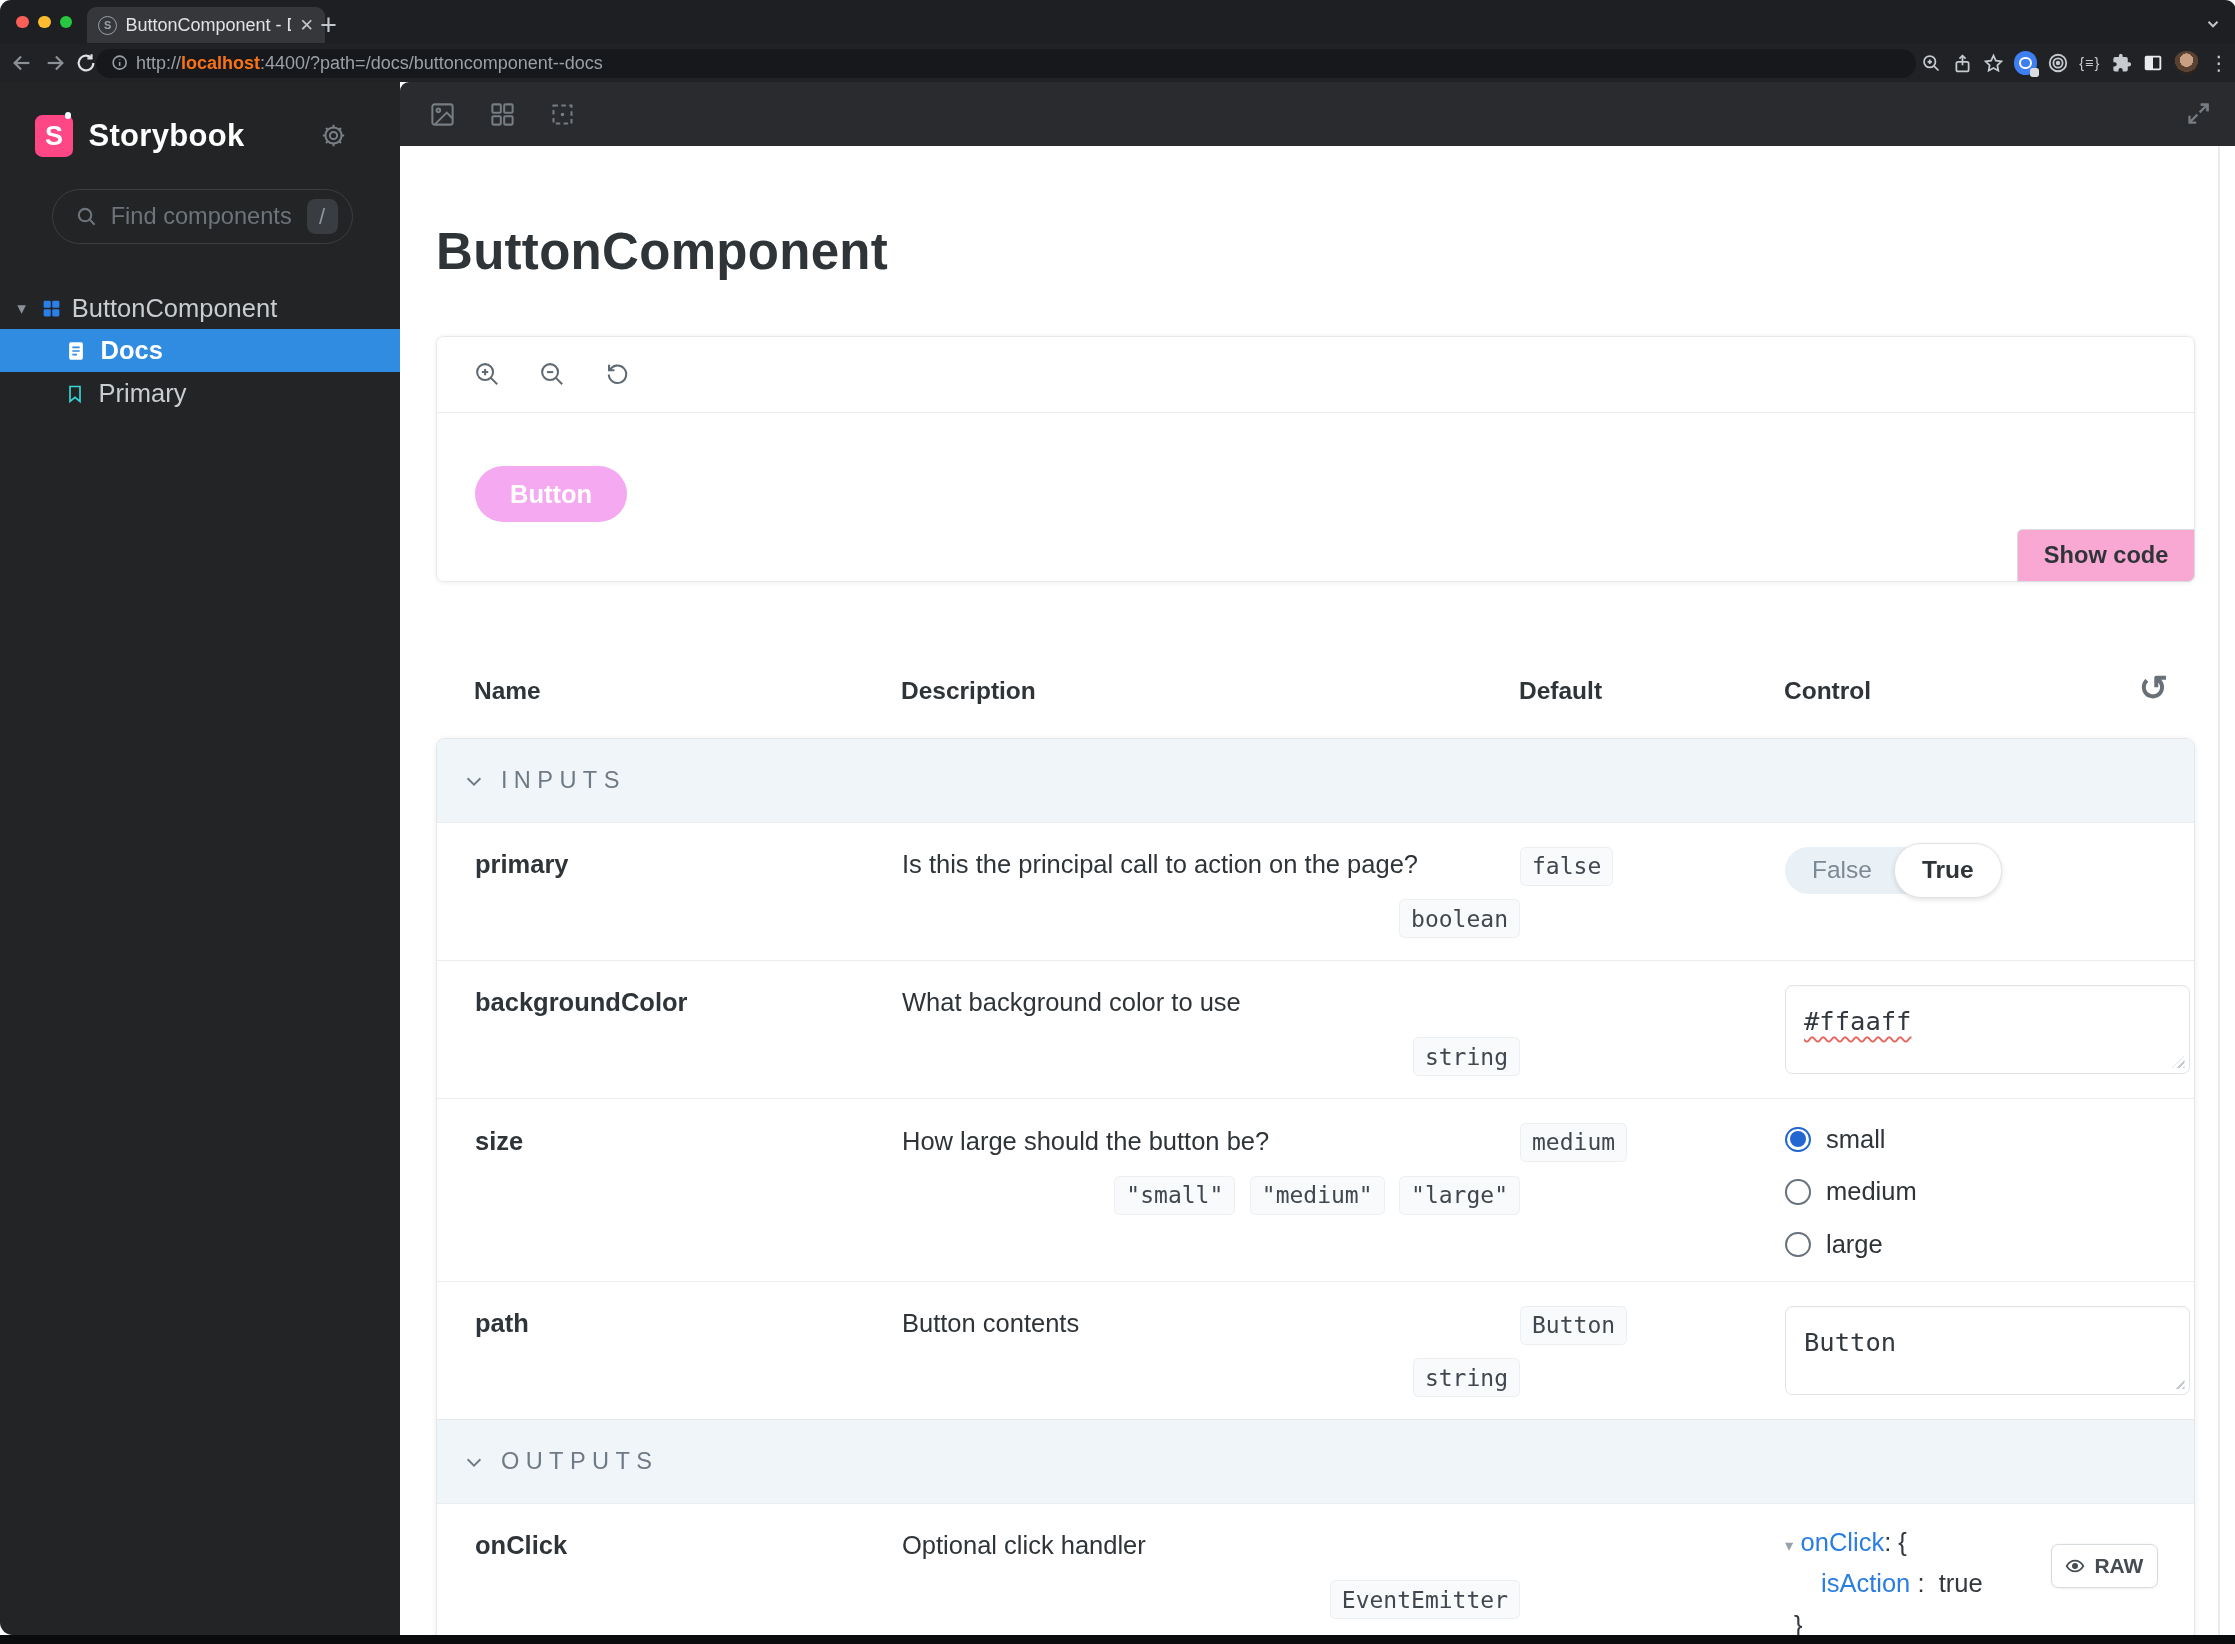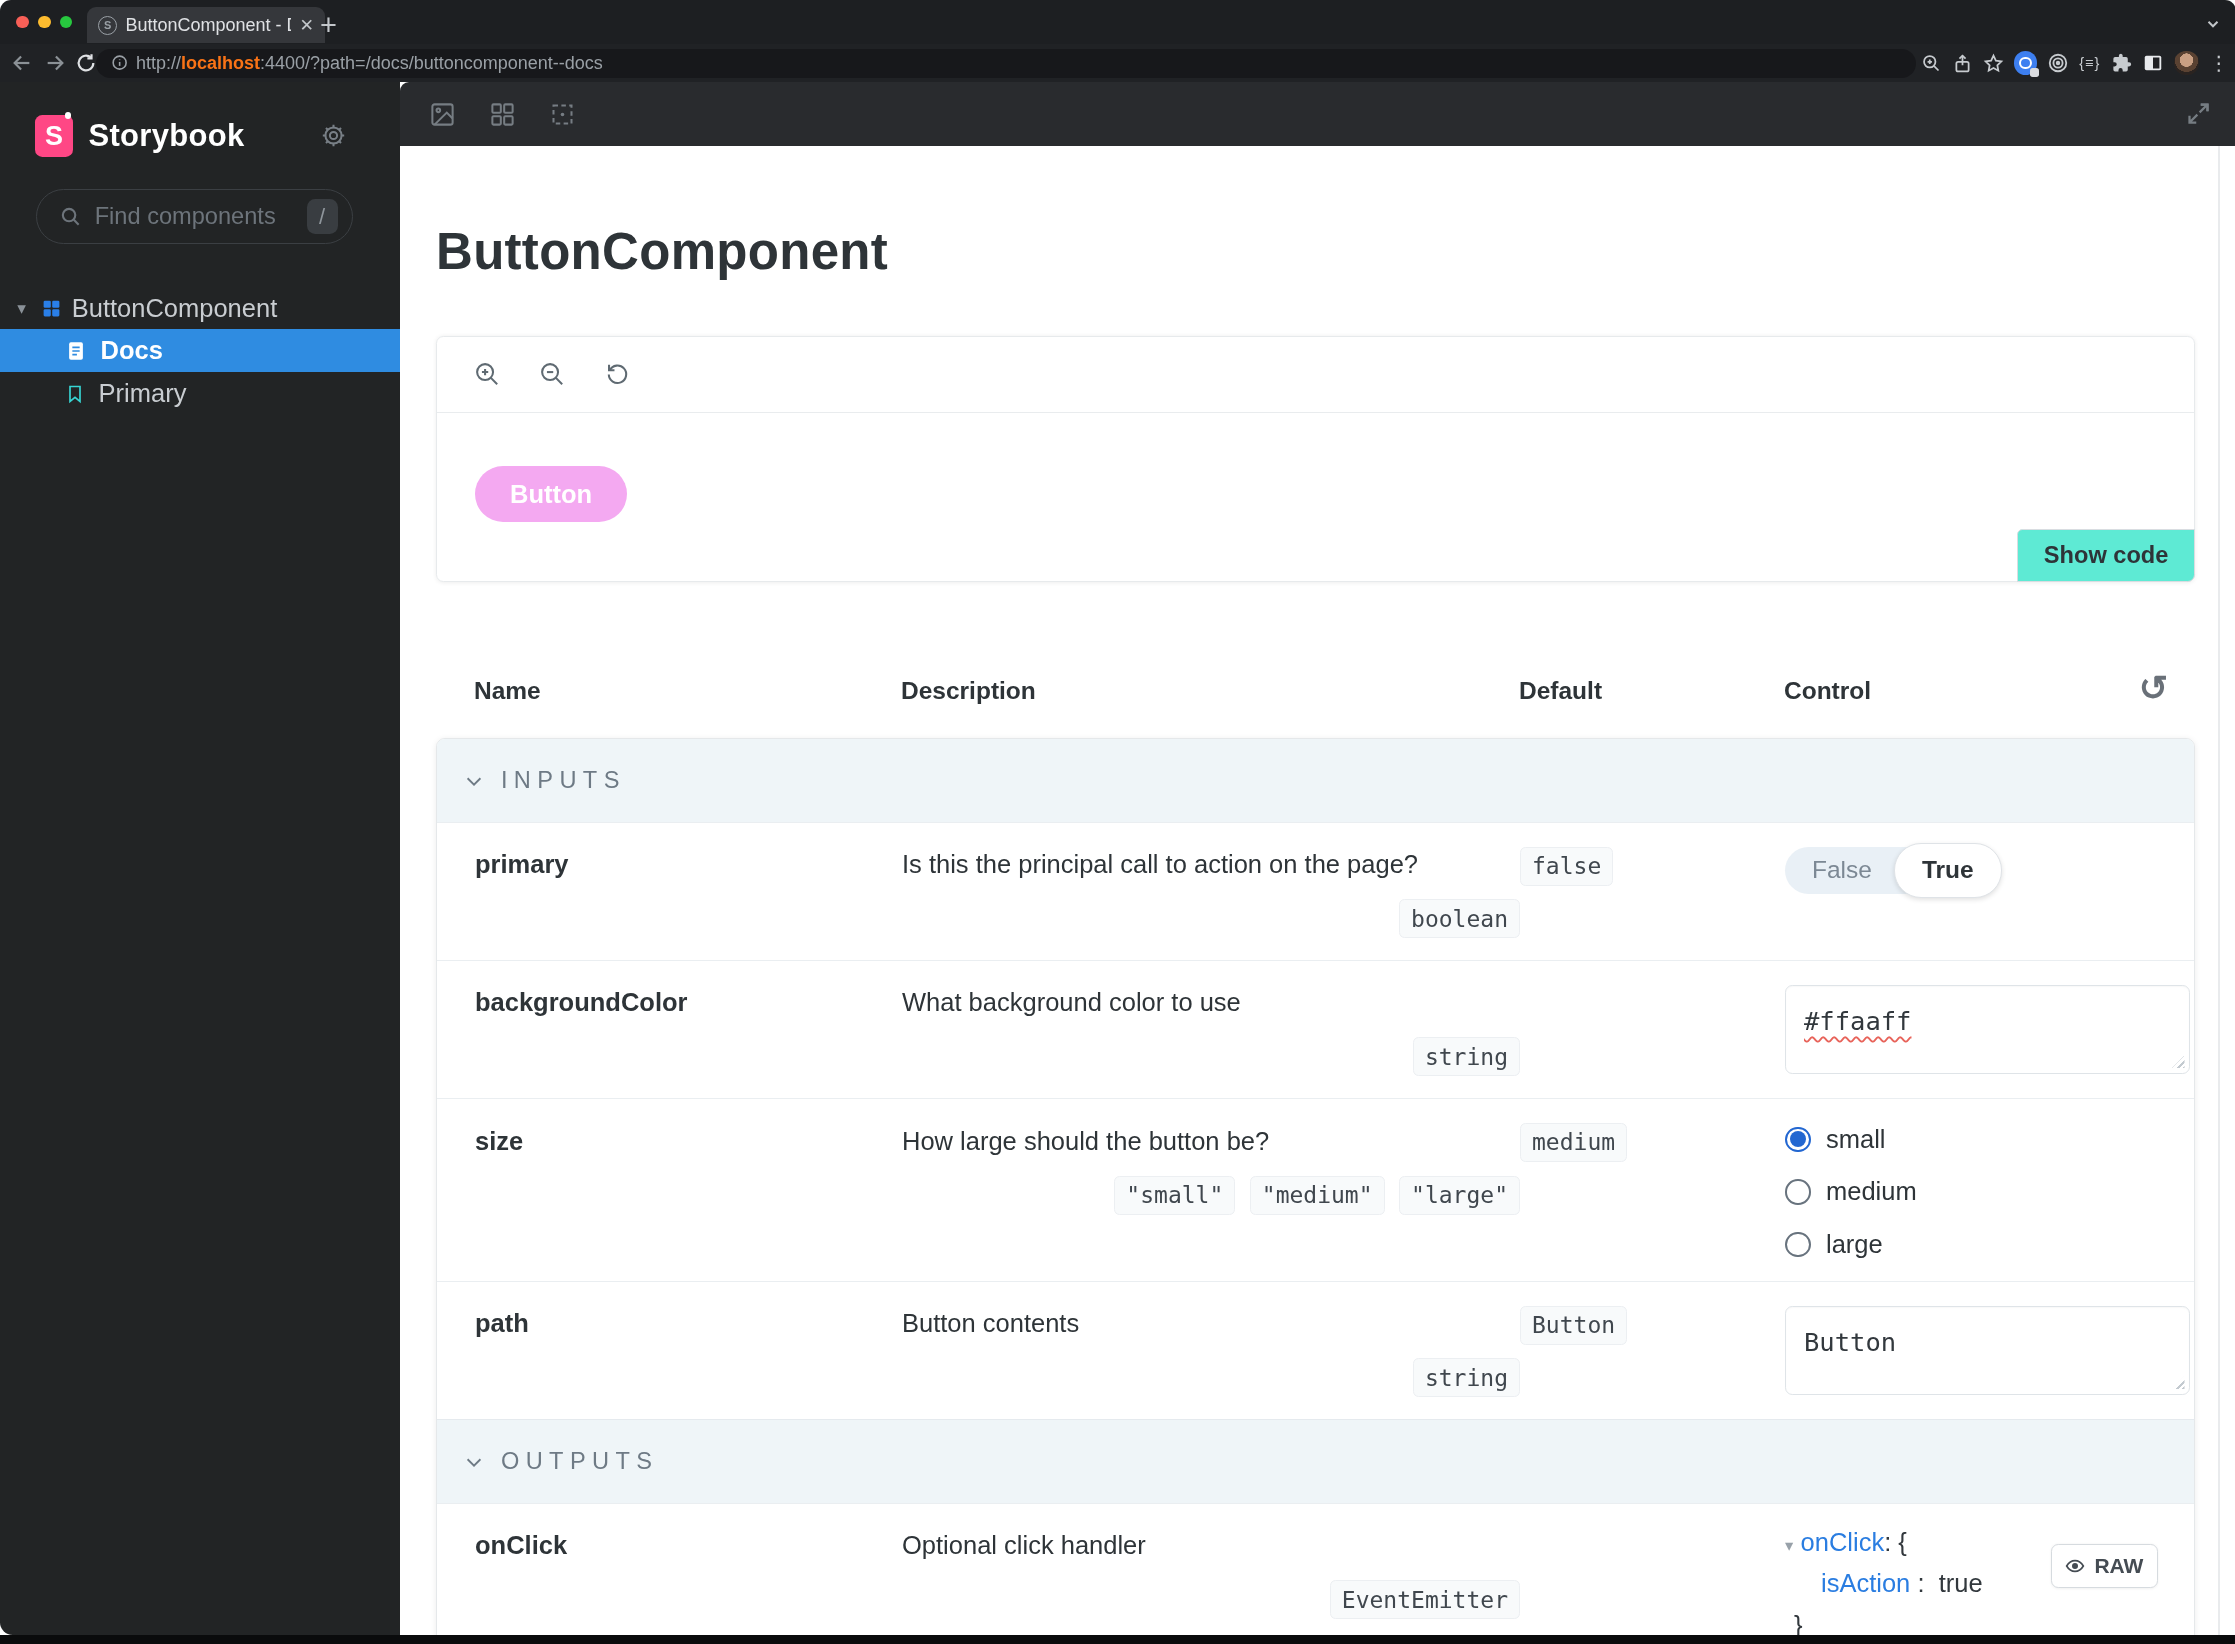--- a/index.html
+++ b/index.html
@@ -36,21 +36,21 @@
   .app{position:absolute;top:82px;left:0;right:0;bottom:10px;display:flex;}
   .bottombar{position:absolute;left:0;right:0;bottom:0;height:10px;background:#0a0b0c;}
   
   .sidebar{width:400px;flex:none;background:#222425;position:relative;border-bottom-left-radius:12.7px;}
   .brand{position:absolute;top:33px;left:35px;display:flex;align-items:center;gap:15.5px;}
   .sb-logo{width:38px;height:42px;background:#ff4785;border-radius:7.3px;color:#fff;font-weight:800;font-size:27px;
            display:flex;align-items:center;justify-content:center;position:relative;}
   .sb-logo::after{content:"";position:absolute;top:-2.7px;right:1.8px;width:6.4px;height:6.4px;border-radius:50%;background:#fff;}
   .brand-name{color:#fff;font-size:31px;font-weight:800;letter-spacing:0.3px;}
   .gear{position:absolute;top:40px;right:53px;color:#787f86;}
-  .search{position:absolute;top:107px;left:36px;right:47px;height:53px;border:1.8px solid #3b3f43;border-radius:29px;
+  .search{position:absolute;top:107px;left:52px;right:47px;height:53px;border:1.8px solid #3b3f43;border-radius:29px;
           display:flex;align-items:center;padding:0 14.5px 0 22px;gap:12.7px;}
   .search-ph{flex:1;color:#6d747b;font-size:23.6px;}
   .slash{width:31px;height:35px;background:#393d41;border-radius:8.2px;color:#8f969c;font-size:22px;
          display:flex;align-items:center;justify-content:center;}
   .tree{position:absolute;top:205px;left:0;right:0;}
   .tr-comp{height:42px;display:flex;align-items:center;padding-left:12.7px;gap:10px;color:#c9cdd1;font-size:25.5px;}
   .tr-caret{color:#8a9198;font-size:17.3px;width:18px;text-align:center;}
   .tr-docs{height:43px;background:#2f8ce1;display:flex;align-items:center;padding-left:65px;gap:13.6px;
            color:#fff;font-weight:700;font-size:25.5px;}
   .tr-primary{height:43px;display:flex;align-items:center;padding-left:65px;gap:13.6px;color:#c9cdd1;font-size:25.5px;}
@@ -65,21 +65,21 @@
   .doc-title{margin:76px 0 0 0;font-size:51px;font-weight:800;color:#2e3438;letter-spacing:0.3px;}
   
   .preview-card{margin-top:55px;position:relative;border:0.9px solid #e7eaec;border-radius:7.3px;
                 box-shadow:0 0.9px 4.5px rgba(0,0,0,.07);height:244px;}
   .preview-toolbar{height:75px;border-bottom:0.9px solid #e9ecee;display:flex;align-items:center;
                    padding-left:36px;gap:36px;color:#5f6a72;}
   .preview-canvas{position:relative;height:167px;}
   .sb-button{position:absolute;left:38px;top:53px;height:56px;padding:0 35px;border:none;
              background:#f4a9f1;border-radius:28px;color:#fff;font-weight:700;font-size:25.5px;
              display:flex;align-items:center;font-family:inherit;}
-  .show-code{position:absolute;right:-0.9px;bottom:-0.9px;background:#5eead4;border:0.9px solid #d9dde1;
+  .show-code{position:absolute;right:-0.9px;bottom:-0.9px;background:#f9a8d4;border:0.9px solid #d9dde1;
              border-radius:5.5px 0 7.3px 0;padding:11.8px 25.5px;font-size:23.6px;font-weight:700;color:#2e3438;}
   
   .args{margin-top:95px;}
   .grid4{display:grid;grid-template-columns:465px 618px 265px 1fr;}
   .args-header{position:relative;padding-bottom:33px;font-size:24.5px;font-weight:600;color:#2e3438;}
   .h-name{padding-left:38px;}
   .undo{position:absolute;right:27px;top:-7.3px;color:#697078;font-size:35px;line-height:1;}
   .args-card{border:0.9px solid #e5e8ea;border-radius:9px;box-shadow:0 1.8px 6.4px rgba(0,0,0,.08);overflow:hidden;background:#fff;}
   .sec{height:83px;background:#eff5f8;display:flex;align-items:center;padding-left:25.5px;gap:16.4px;color:#6e7a85;}
   .sec-label{font-size:23.6px;letter-spacing:6.4px;}

